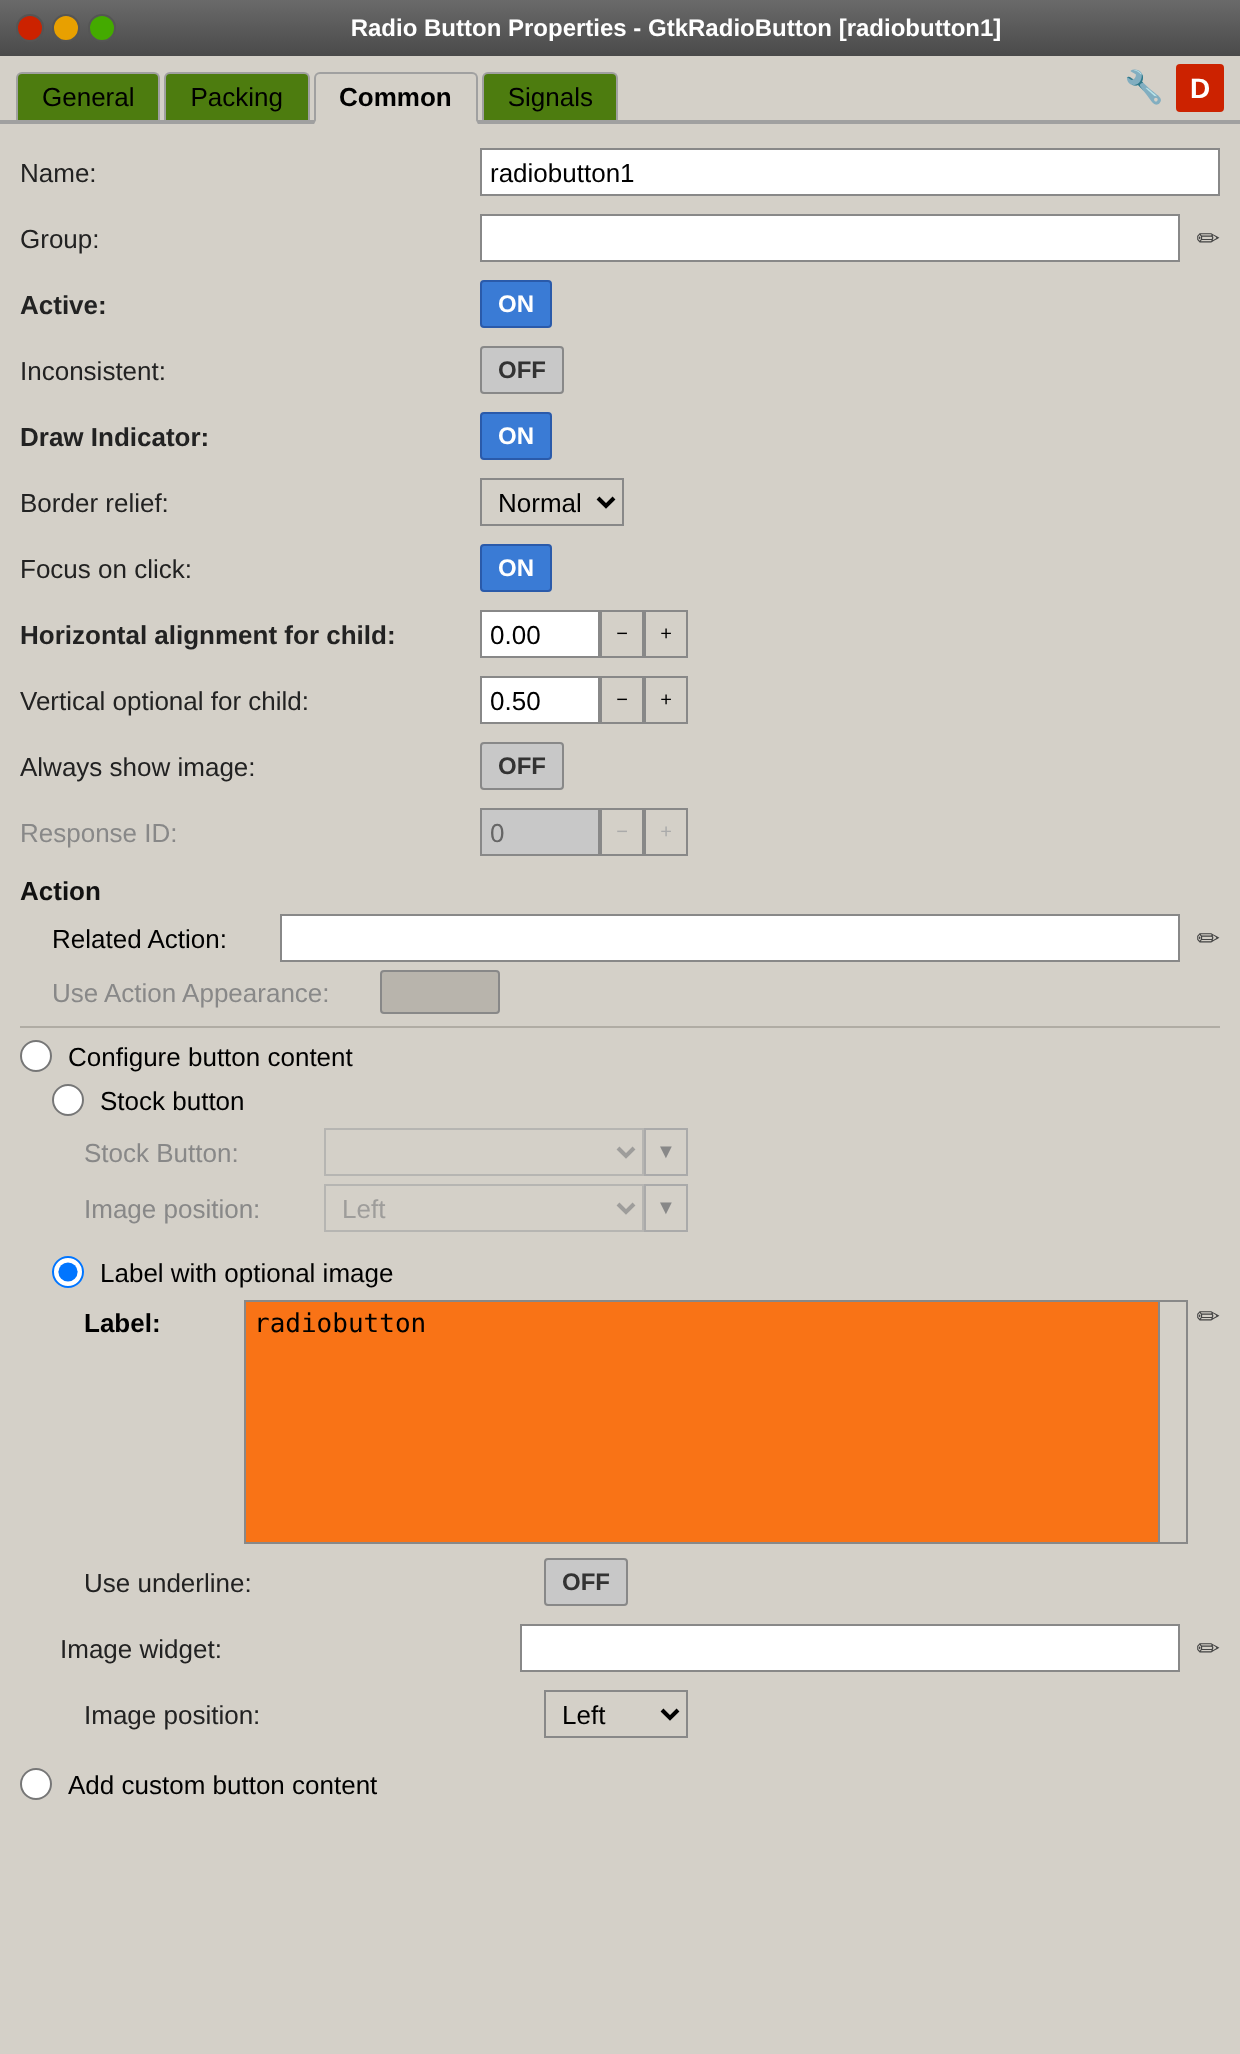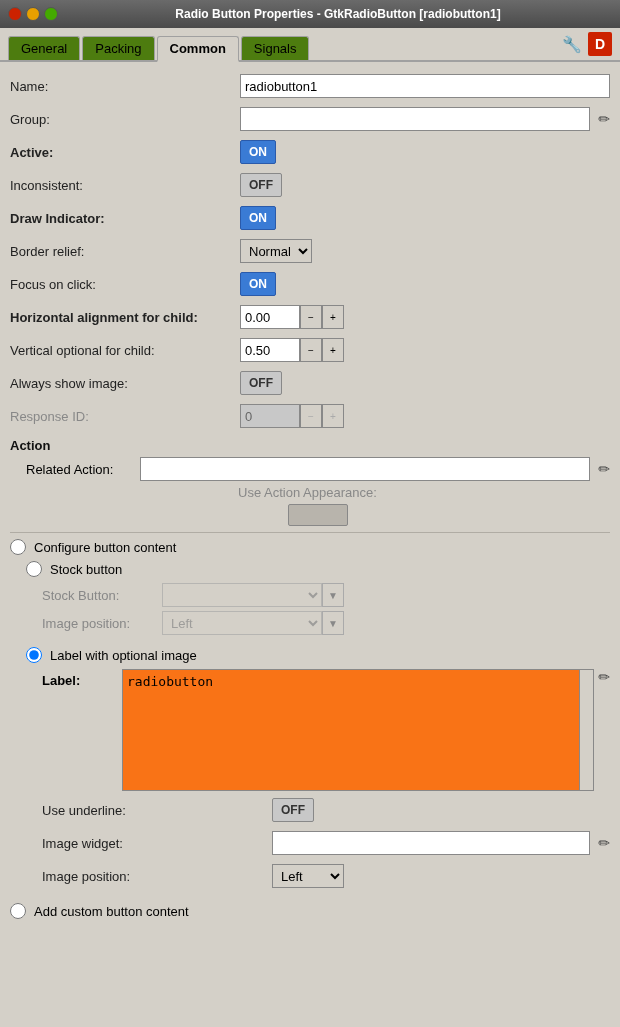--- a/index.html
+++ b/index.html
@@ -334,21 +334,20 @@
       width: 110px;
       font-size: 13px;
     }
 
     .use-action-row {
       display: flex;
       align-items: center;
       gap: 4px;
       margin-left: 16px;
       margin-bottom: 4px;
-      flex-direction: column;
     }
     .use-action-label {
       width: 160px;
       font-size: 13px;
       color: #888;
     }
   </style>
 </head>
 <body>
 
@@ -528,21 +527,21 @@
     <span class="edit-icon" style="margin-left:4px;">✏</span>
   </div>
 
   <div class="form-row" style="margin-left:32px;">
     <div class="form-label" style="width:120px;">Use underline:</div>
     <div class="form-control">
       <button class="toggle-off">OFF</button>
     </div>
   </div>
 
-  <div class="form-row" style="margin-left:32px;">
+  <div class="form-row" style="margin-left:20px;">
     <div class="form-label" style="width:120px;">Image widget:</div>
     <div class="form-control" style="display:flex;align-items:center;gap:4px;">
       <input class="text-input" type="text" style="flex: 1 1 0%;">
       <span class="edit-icon">✏</span>
     </div>
   </div>
 
   <div class="form-row" style="margin-left:32px;">
     <div class="form-label" style="width:120px;">Image position:</div>
     <div class="form-control">

